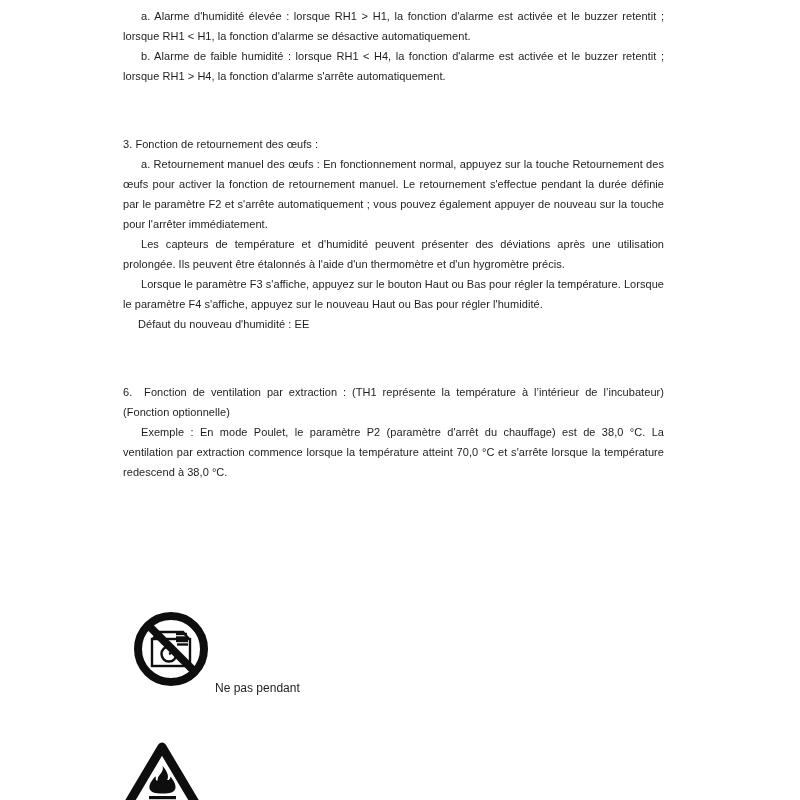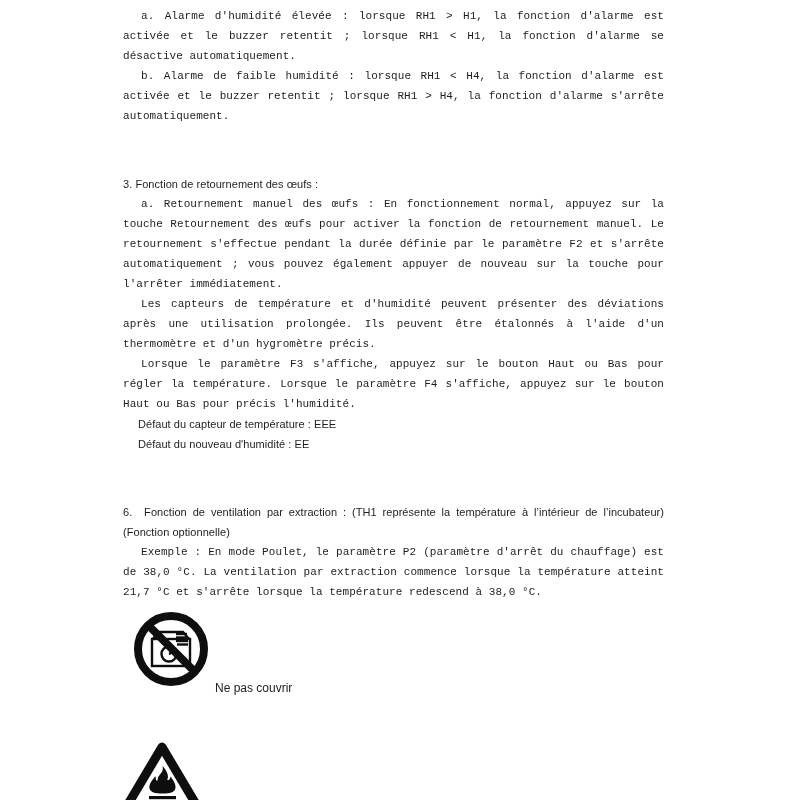--- a/index.html
+++ b/index.html
@@ -25,21 +25,21 @@
     width: 541px;
     font-size: 11px;
     line-height: 20px;
     color: #1e1e1e;
     letter-spacing: 0.05px;
   }
   .content p {
     margin: 0;
     text-align: justify;
   }
-  p.indent { text-indent: 18px; font-family: Liberation Mono, monospace; }
+  p.indent { text-indent: 18px; }
   p.head   { text-indent: 0; margin-top: 48px; }
   p.sub    { text-indent: 15px; text-align: left; }
 
   .no-cover-sign {
     position: absolute;
     left: 133px;
     top: 611px;
     width: 76px;
     height: 76px;
   }
@@ -63,25 +63,24 @@
 <body style="background: rgb(255, 255, 255);">
 
 <div class="page">
 
   <div class="content" style="color: rgb(30, 30, 30);">
     <p class="indent">a. Alarme d'humidité élevée : lorsque RH1 &gt; H1, la fonction d'alarme est activée et le buzzer retentit ; lorsque RH1 &lt; H1, la fonction d'alarme se désactive automatiquement.</p>
     <p class="indent">b. Alarme de faible humidité : lorsque RH1 &lt; H4, la fonction d'alarme est activée et le buzzer retentit ; lorsque RH1 &gt; H4, la fonction d'alarme s'arrête automatiquement.</p>
     <p class="head">3. Fonction de retournement des œufs :</p>
     <p class="indent">a. Retournement manuel des œufs : En fonctionnement normal, appuyez sur la touche Retournement des œufs pour activer la fonction de retournement manuel. Le retournement s'effectue pendant la durée définie par le paramètre F2 et s'arrête automatiquement ; vous pouvez également appuyer de nouveau sur la touche pour l'arrêter immédiatement.</p>
     <p class="indent">Les capteurs de température et d'humidité peuvent présenter des déviations après une utilisation prolongée. Ils peuvent être étalonnés à l'aide d'un thermomètre et d'un hygromètre précis.</p>
-    <p class="indent">Lorsque le paramètre F3 s'affiche, appuyez sur le bouton Haut ou Bas pour régler la température. Lorsque le paramètre F4 s'affiche, appuyez sur le bouton Haut ou Bas pour précis l'humidité.</p>
-    <p class="sub">Défaut du capteur de température : EEE</p>
+    <p class="indent">Lorsque le paramètre F3 s'affiche, appuyez sur le bouton Haut ou Bas pour régler la température. Lorsque le paramètre F4 s'affiche, appuyez sur le nouveau Haut ou Bas pour régler l'humidité.</p>
     <p class="sub">Défaut du nouveau d'humidité : EE</p>
     <p class="head">6.&nbsp; Fonction de ventilation par extraction : (TH1 représente la température à l’intérieur de l’incubateur) (Fonction optionnelle)</p>
-    <p class="indent">Exemple : En mode Poulet, le paramètre P2 (paramètre d'arrêt du chauffage) est de 38,0 °C. La ventilation par extraction commence lorsque la température atteint 21,7 °C et s'arrête lorsque la température redescend à 38,0 °C.</p>
+    <p class="indent">Exemple : En mode Poulet, le paramètre P2 (paramètre d'arrêt du chauffage) est de 38,0 °C. La ventilation par extraction commence lorsque la température atteint 70,0 °C et s'arrête lorsque la température redescend à 38,0 °C.</p>
   </div>
 
   <div class="no-cover-sign">
     <svg width="76" height="76" viewBox="0 0 76 76" xmlns="http://www.w3.org/2000/svg">
 
       <g stroke="#0e0e0e" fill="none" stroke-width="2.4">
         <path d="M20 28 L25 21 L50 21 L56 28"></path>
         <rect x="19" y="28" width="38" height="27"></rect>
         <path d="M43 23 H54"></path>
         <path d="M43 26.5 H55"></path>
@@ -91,21 +90,21 @@
         <path d="M36 43 q3 -1 2.5 -4"></path>
         <path d="M47 46 q3 2 1 6"></path>
       </g>
 
       <line x1="15" y1="14" x2="62" y2="61" stroke="#0e0e0e" stroke-width="8"></line>
 
       <circle cx="38" cy="38" r="33" stroke="#0e0e0e" stroke-width="8" fill="none"></circle>
     </svg>
   </div>
 
-  <div class="no-cover-caption">Ne pas couvrir</div>
+  <div class="no-cover-caption">Ne pas pendant</div>
 
   <div class="flammable-sign">
     <svg width="120" height="104" viewBox="0 0 120 104" xmlns="http://www.w3.org/2000/svg">
 
       <path d="M59 6 L116 102 L2 102 Z" fill="none" stroke="#0e0e0e" stroke-width="9" stroke-linejoin="round"></path>
 
       <path fill="#0e0e0e" d="M59.5 25
         C 61 30, 57.5 32.5, 55.5 35.5
         C 54 38, 55.6 40, 53.6 39.6
         C 52.3 39.2, 53.2 36.6, 52.4 35.2

